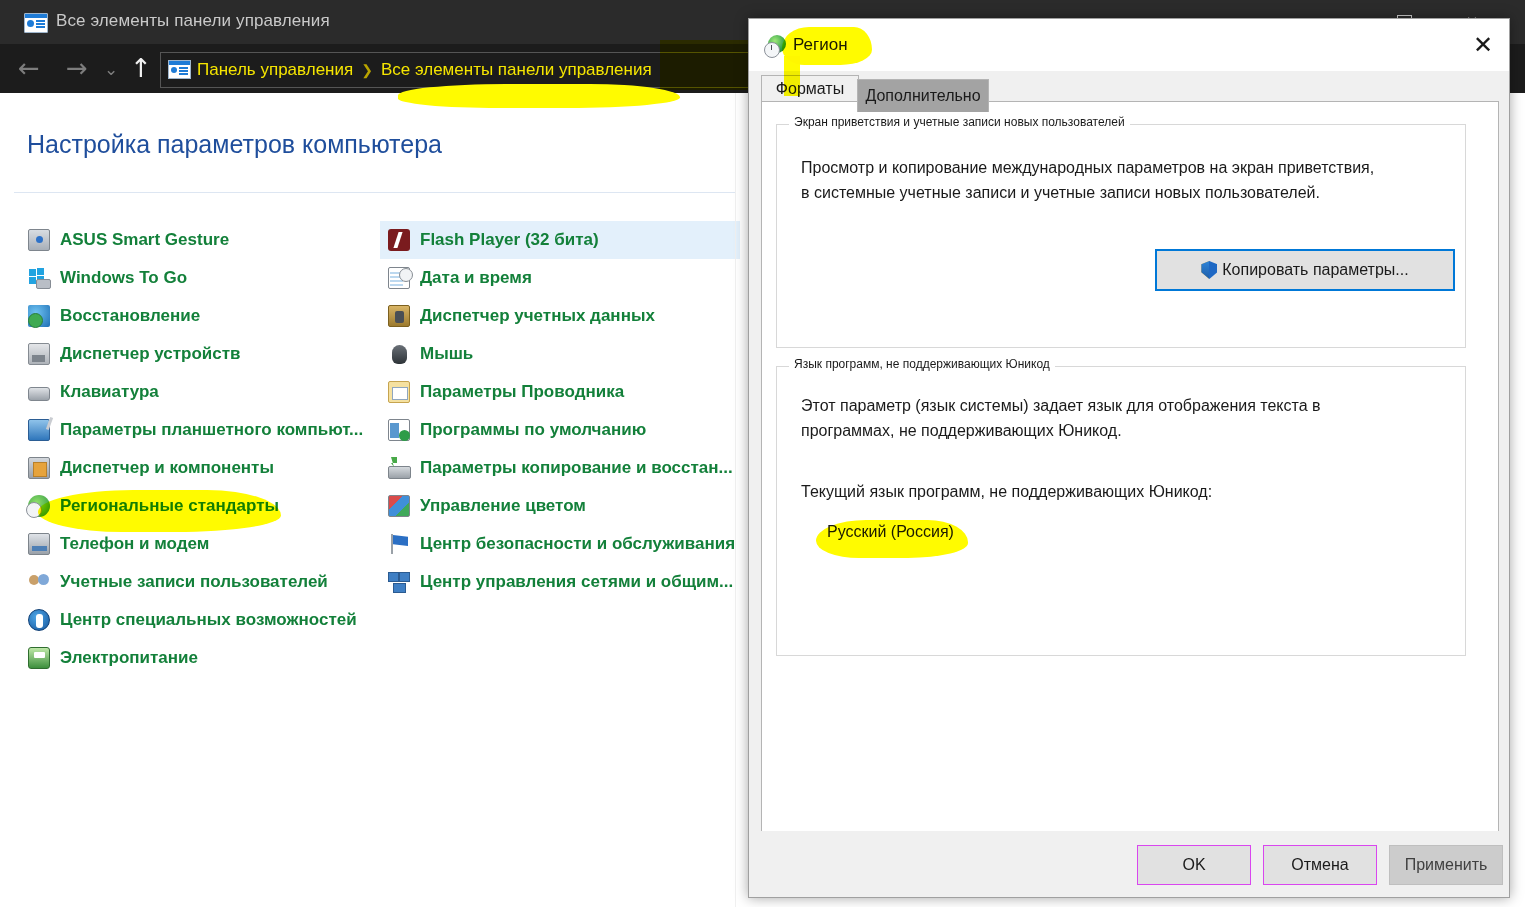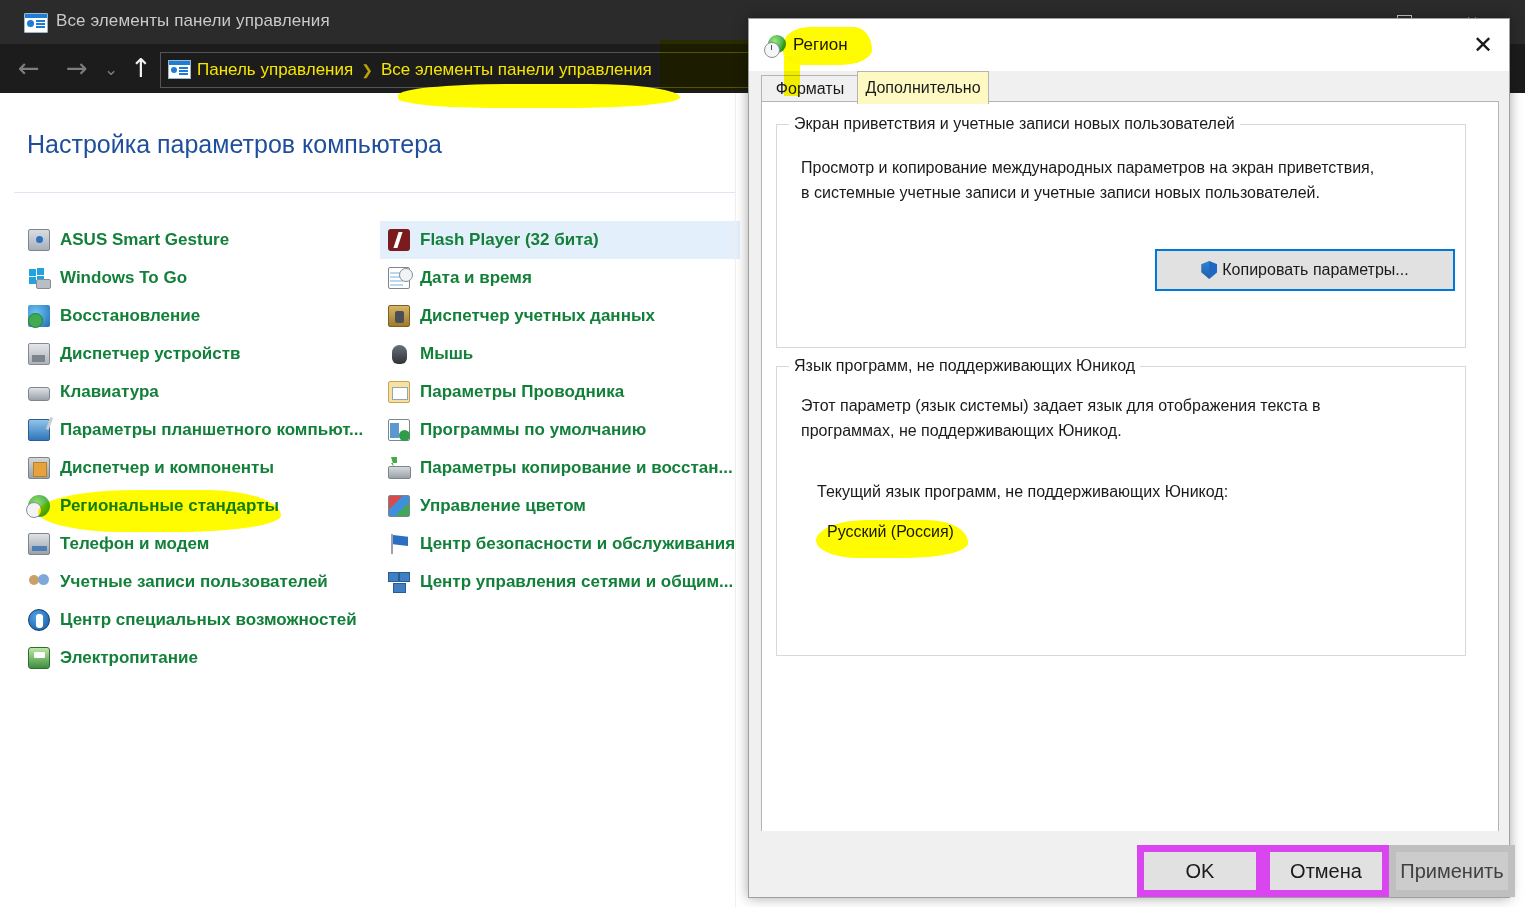--- a/index.html
+++ b/index.html
@@ -238,44 +238,44 @@
     position:absolute;left:0;top:52px;width:100%;height:30px;
   }
   .rd-tab{
     position:absolute;top:4px;height:26px;
     display:flex;align-items:center;justify-content:center;
     font-size:16px;color:#1a1a1a;border:1px solid #b4b4b4;
     border-bottom:none;background:#f0f0f0;
   }
   #rd-tab-formats{left:12px;width:96px;}
   #rd-tab-advanced{
-    left:108px;width:130px;top:0;height:32px;
-    background:#fef9c3;border-color:#b4b4b4;z-index:3;
+    left:108px;width:130px;top:8px;height:32px;
+    background:#a3a3a3;border-color:#b4b4b4;z-index:3;
   }
   #rd-panel{
     position:absolute;left:12px;top:82px;width:736px;height:748px;
     background:#ffffff;border:1px solid #b4b4b4;
   }
 
   .rd-group{
     position:absolute;border:1px solid #d8d8d8;
   }
   .rd-group-title{
     position:absolute;top:-10px;left:12px;background:#ffffff;padding:0 5px;
-    font-size:16px;color:#1a1a1a;white-space:nowrap;
+    font-size:12px;color:#1a1a1a;white-space:nowrap;
   }
   #rd-group-welcome{left:14px;top:22px;width:688px;height:222px;}
   #rd-group-lang{left:14px;top:264px;width:688px;height:288px;}
 
   .rd-para{
     position:absolute;font-size:16px;color:#1a1a1a;line-height:25px;
   }
   #rd-welcome-desc{left:24px;top:30px;width:576px;}
   #rd-lang-desc{left:24px;top:26px;width:590px;}
-  #rd-lang-current-label{left:24px;top:112px;width:600px;margin-left:16px;}
+  #rd-lang-current-label{left:24px;top:112px;width:600px;}
   #rd-lang-current-value{left:50px;top:152px;}
   #hl-lang-value{
     left:816px;top:520px;width:152px;height:38px;
     border-radius:35% 28% 42% 30%/58% 62% 42% 48%;
     background:#fffb00;mix-blend-mode:multiply;
   }
 
   .rd-btn{
     position:absolute;height:38px;background:#e1e1e1;
     border:1px solid #adadad;
@@ -297,23 +297,23 @@
     clip-path:polygon(100% 0,100% 100%,0 62%,0 18%);
   }
   #rd-btn-copy{left:378px;top:124px;width:296px;}
   #rd-btn-changelang{left:378px;top:182px;width:296px;}
 
   #rd-footer{
     position:absolute;left:0;bottom:0;width:100%;height:66px;background:#f0f0f0;
   }
   .rd-fbtn{
     position:absolute;top:14px;height:38px;width:112px;
-    background:#e1e1e1;border:7px solid #d946ef;
+    background:#e1e1e1;border:1px solid #d946ef;
     display:flex;align-items:center;justify-content:center;
-    font-size:20px;color:#1a1a1a;
+    font-size:16px;color:#1a1a1a;
   }
   #rd-ok{left:388px;}
   #rd-cancel{left:514px;}
   #rd-apply{left:640px;background:#cccccc;border-color:#bfbfbf;color:#404040;}
 </style>
 </head>
 <body>
 
 <div id="cp-window">
 

